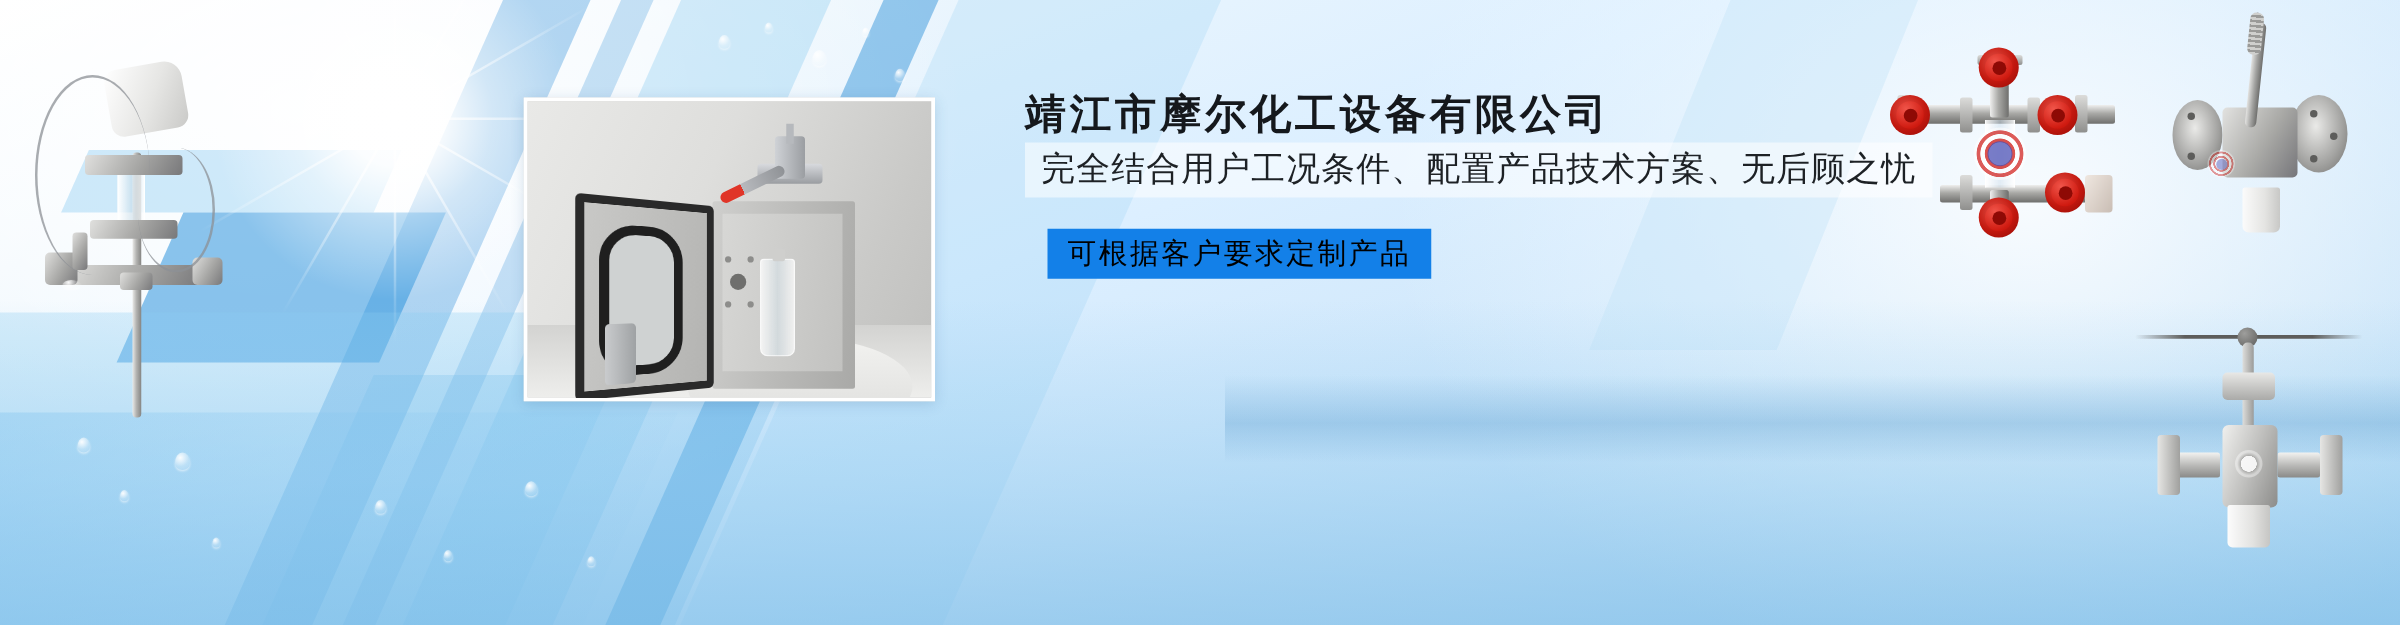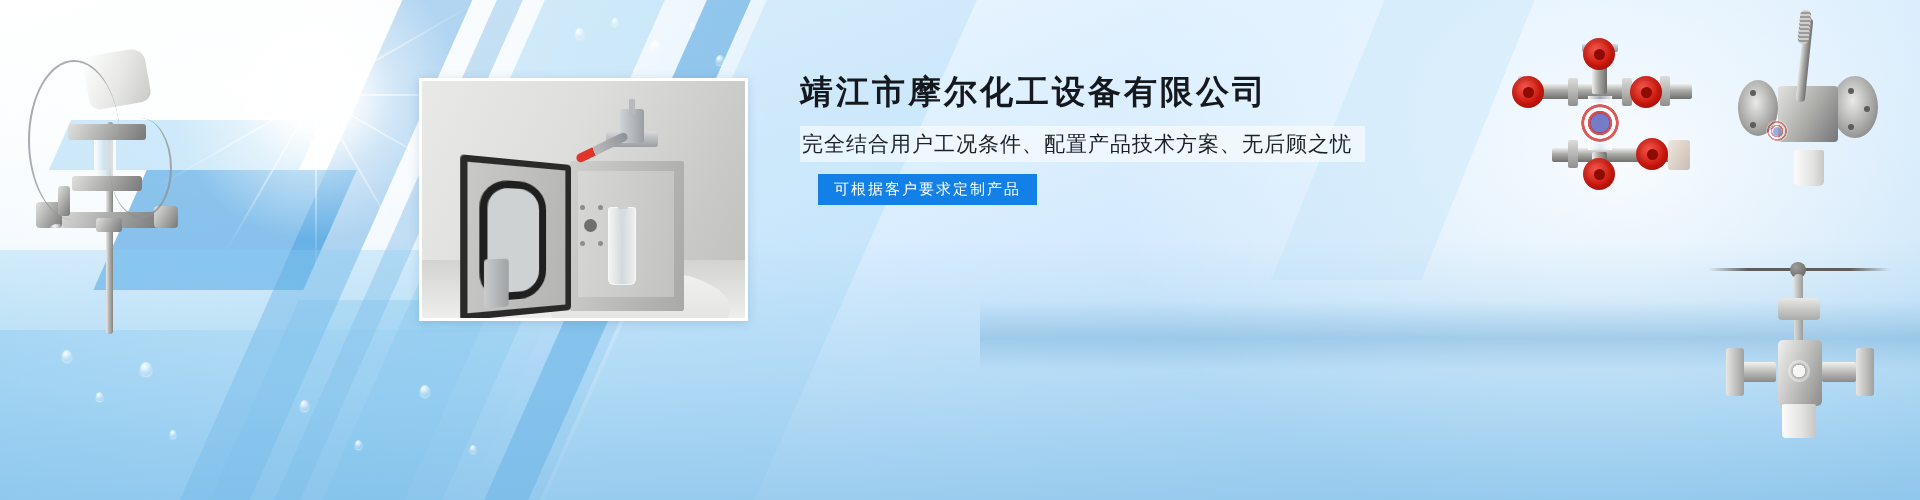--- a/index.html
+++ b/index.html
@@ -122,45 +122,45 @@
   .v-flange{ position:absolute; left:6px; top:28px; width:52px; height:16px;
     background:linear-gradient(180deg,#d8dade,#9a9da1); border-radius:3px; }
   .v-body{ position:absolute; left:20px; top:6px; width:24px; height:34px;
     background:linear-gradient(90deg,#cfd2d6,#9b9ea2); border-radius:3px; }
   .v-stem{ position:absolute; left:29px; top:-4px; width:6px; height:16px; background:#b6b9bd; }
   .v-lever{ position:absolute; left:-26px; top:40px; width:56px; height:9px;
     background:linear-gradient(90deg,#e03528 0%,#e03528 34%,#b8babe 34%,#8f9296 100%);
     border-radius:5px; transform:rotate(-26deg); }
 
   
-  .text-block{ position:absolute; left:800px; top:72px; width:620px; }
+  .text-block{ position:absolute; left:820px; top:72px; width:620px; }
   .company{
     font-family:"Liberation Serif", serif;
     font-size:33px; font-weight:700; color:#15181c;
     letter-spacing:3px; line-height:1.25;
     white-space:nowrap;
   }
   .tag-main{
     display:inline-block; margin-top:12px;
     background:#1380e8; color:#ffffff;
     font-size:31px; font-weight:700; letter-spacing:2px;
     padding:6px 14px 8px 14px; line-height:1.12;
     white-space:nowrap;
   }
   .tag-sub{
-    display:inline-block; margin-top:13px;
+    display:inline-block; margin-top:1px;
     background:rgba(255,255,255,.55);
-    color:#1d2125; font-size:21px; letter-spacing:1px;
-    padding:5px 13px 6px 2px; line-height:1.2;
+    color:#1d2125; font-size:27px; letter-spacing:1px;
+    padding:5px 13px 6px 13px; line-height:1.2;
     white-space:nowrap;
   }
   .tag-third{
-    display:inline-block; margin-top:12px; margin-left:18px;
-    background:#1380e8; color:#ffffff;
-    font-size:15px; letter-spacing:2px;
+    display:inline-block; margin-top:25px; margin-left:18px;
+    background:#1380e8; color:#000000;
+    font-size:23px; letter-spacing:2px;
     padding:6px 16px 7px 16px; line-height:1.2;
     white-space:nowrap;
   }
   .eng{
     margin-top:14px; width:595px;
     font-family:"Liberation Serif", serif;
     font-size:10px; font-weight:700; letter-spacing:.35px;
     color:#5c6b78; line-height:1.65; text-transform:uppercase;
   }
 

